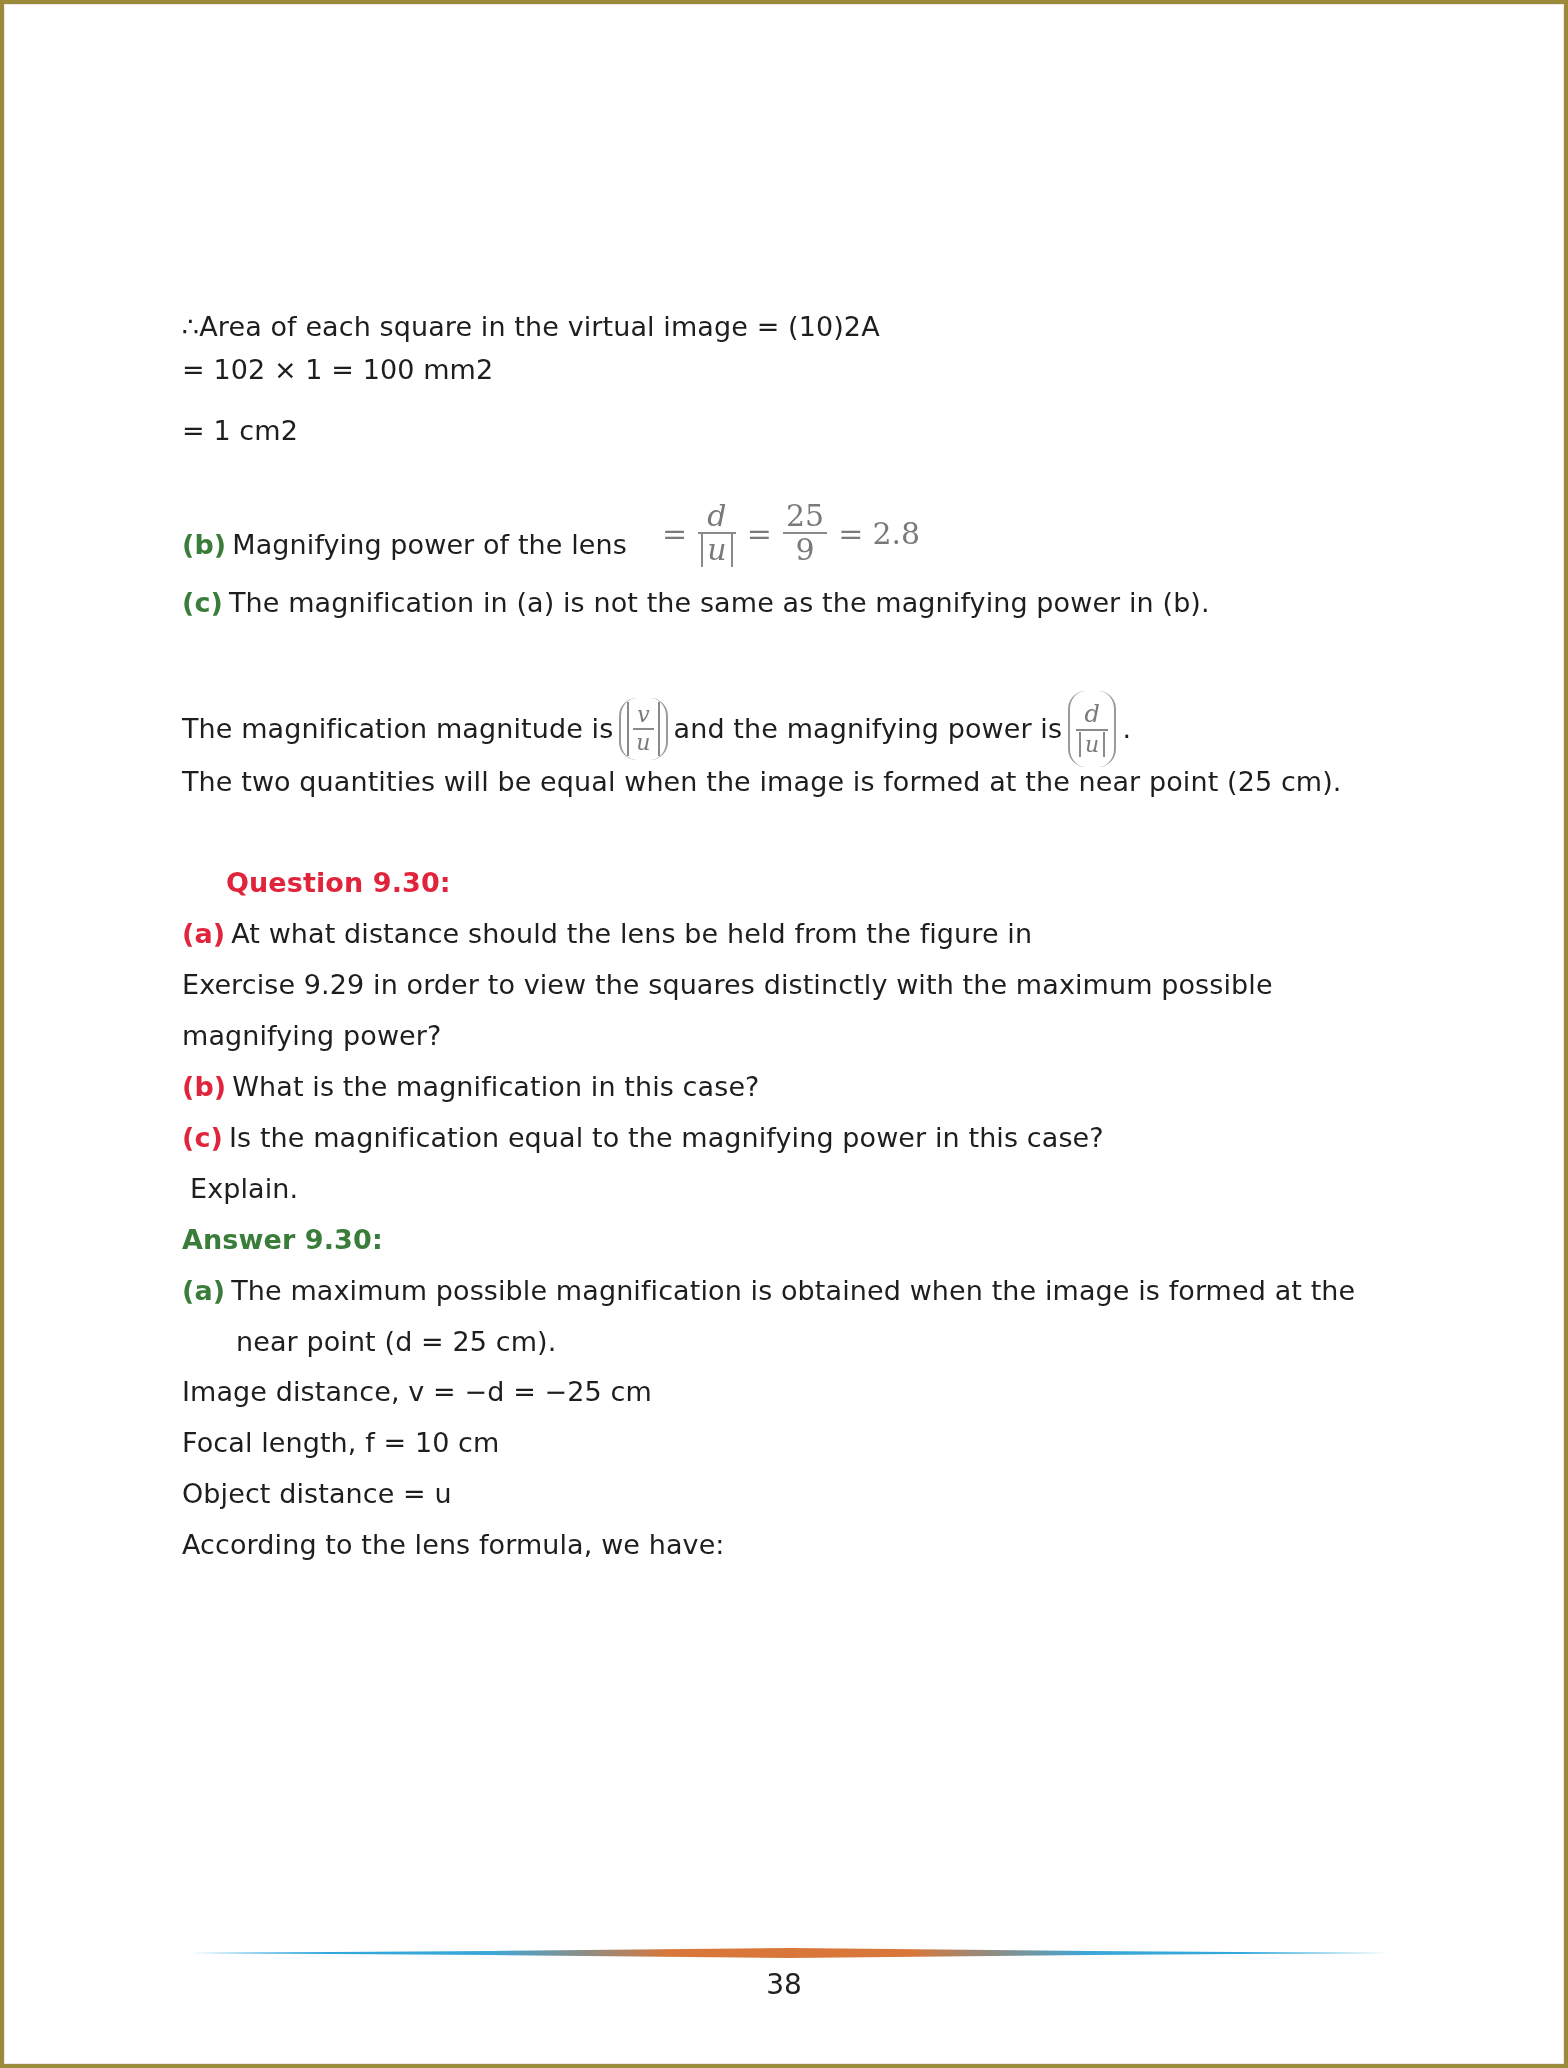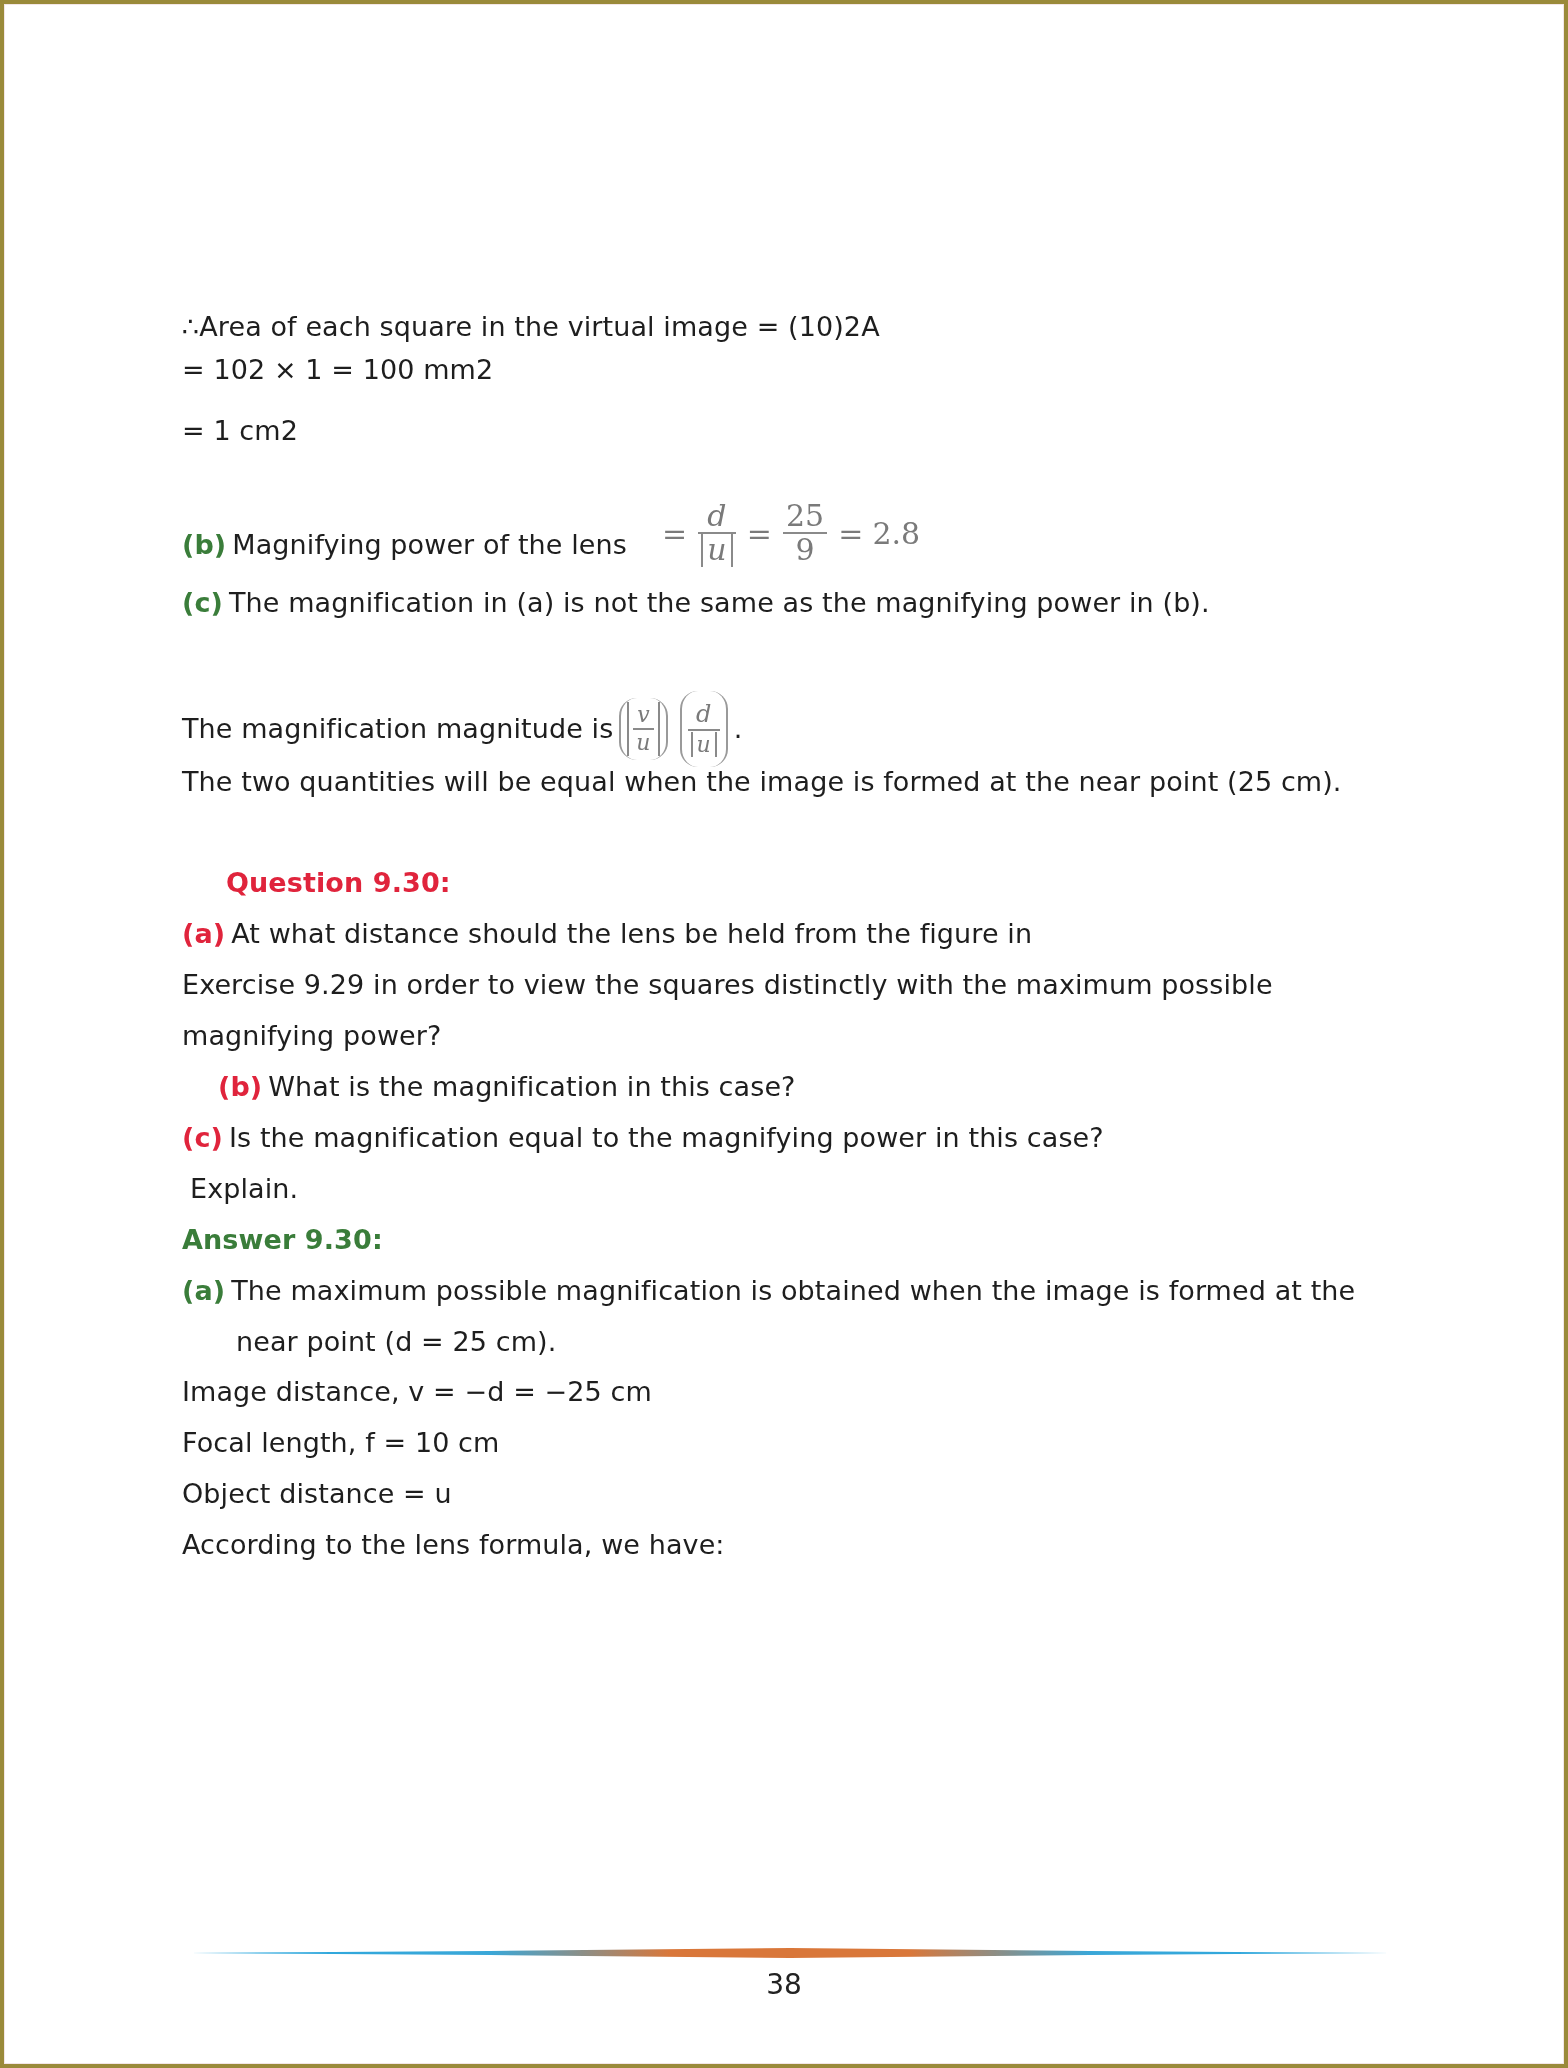--- a/index.html
+++ b/index.html
@@ -95,20 +95,21 @@
   <span>The magnification magnitude is</span>
   <span class="math" style="position:relative; margin:0 6px;">
     <span class="paren">
         <span class="absbar"><span class="frac" style="margin:0;">
       <span class="num it" style="font-size:22px;line-height:26px;">v</span>
       <span class="bar"></span>
       <span class="den it" style="font-size:22px;line-height:26px;">u</span>
     </span></span>
       </span>
   </span>
+  <span>and the magnifying power is</span>
   <span class="math" style="position:relative; margin:0 6px;">
     <span class="paren" style="padding:8px 6px;">
         <span class="frac" style="margin:0;">
       <span class="num it" style="font-size:24px;line-height:30px;">d</span>
       <span class="bar"></span>
       <span class="den it" style="font-size:22px;line-height:28px;"><span class="absbar">u</span></span>
     </span>
       </span>
   </span>
   <span>.</span>
@@ -117,21 +118,21 @@
 <div class="line" style="top:765px;">The two quantities will be equal when the image is formed at the near point (25 cm).</div>
 
 <div class="line heading-red" style="top:866px;">Question 9.30:</div>
 
 <div class="line" style="top:917px;">
   <span class="lbl-red">(a)</span><span>At what distance should the lens be held from the figure in</span>
 </div>
 <div class="line" style="top:968px;">Exercise 9.29 in order to view the squares distinctly with the maximum possible</div>
 <div class="line" style="top:1019px;">magnifying power?</div>
 
-<div class="line" style="top:1070px;margin-left:36px;">
+<div class="line" style="top:1070px;">
   <span class="lbl-red">(b)</span><span>What is the magnification in this case?</span>
 </div>
 <div class="line" style="top:1121px;">
   <span class="lbl-red">(c)</span><span>Is the magnification equal to the magnifying power in this case?</span>
 </div>
 <div class="line" style="top:1172px;margin-left:8px;">Explain.</div>
 
 <div class="line heading-green" style="top:1223px;">Answer 9.30:</div>
 
 <div class="line" style="top:1274px;">

